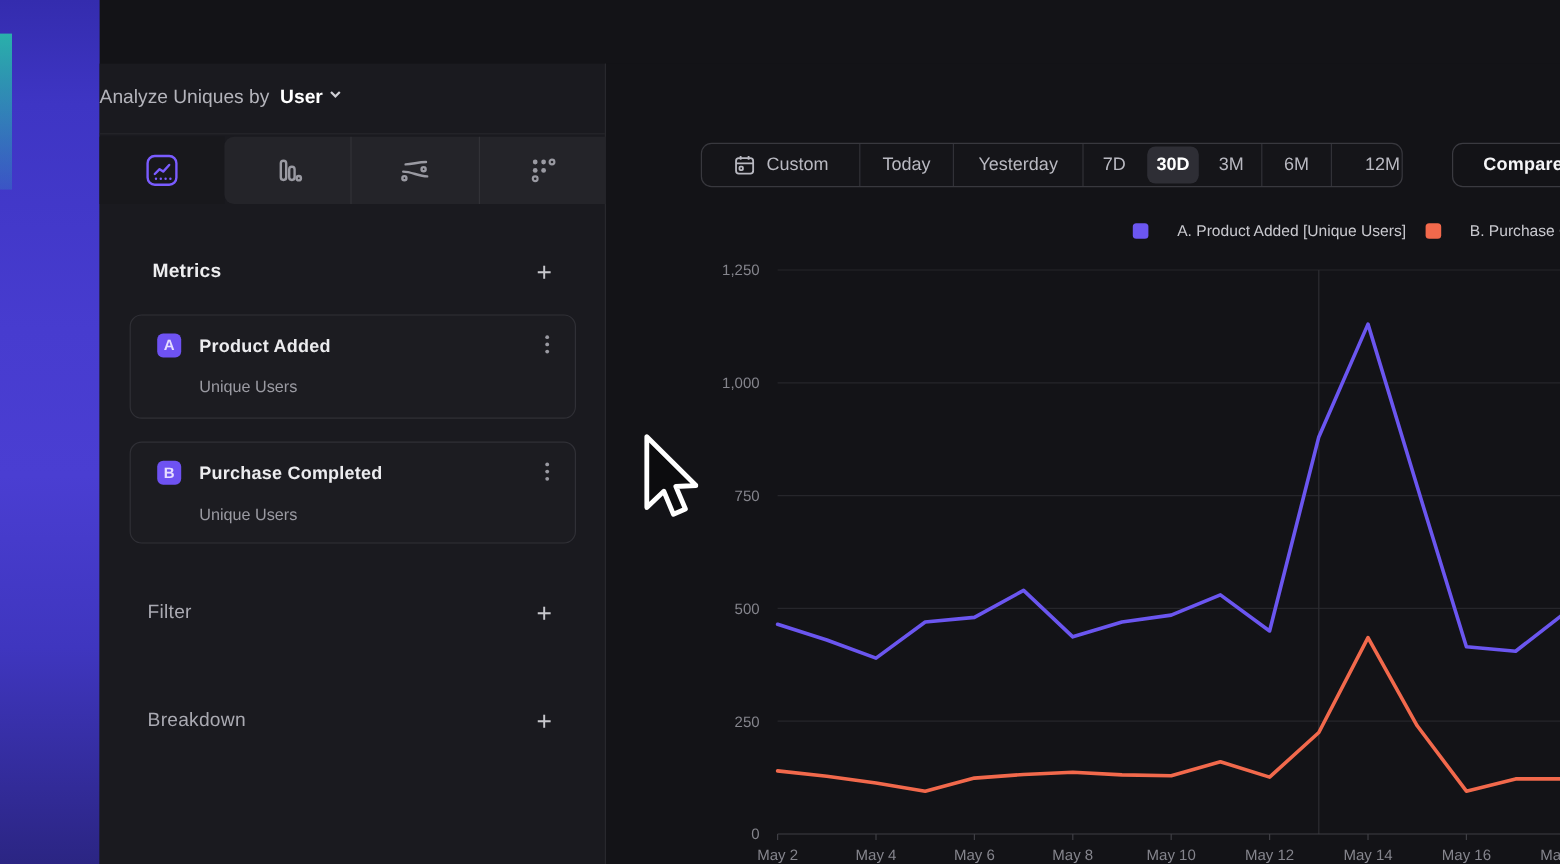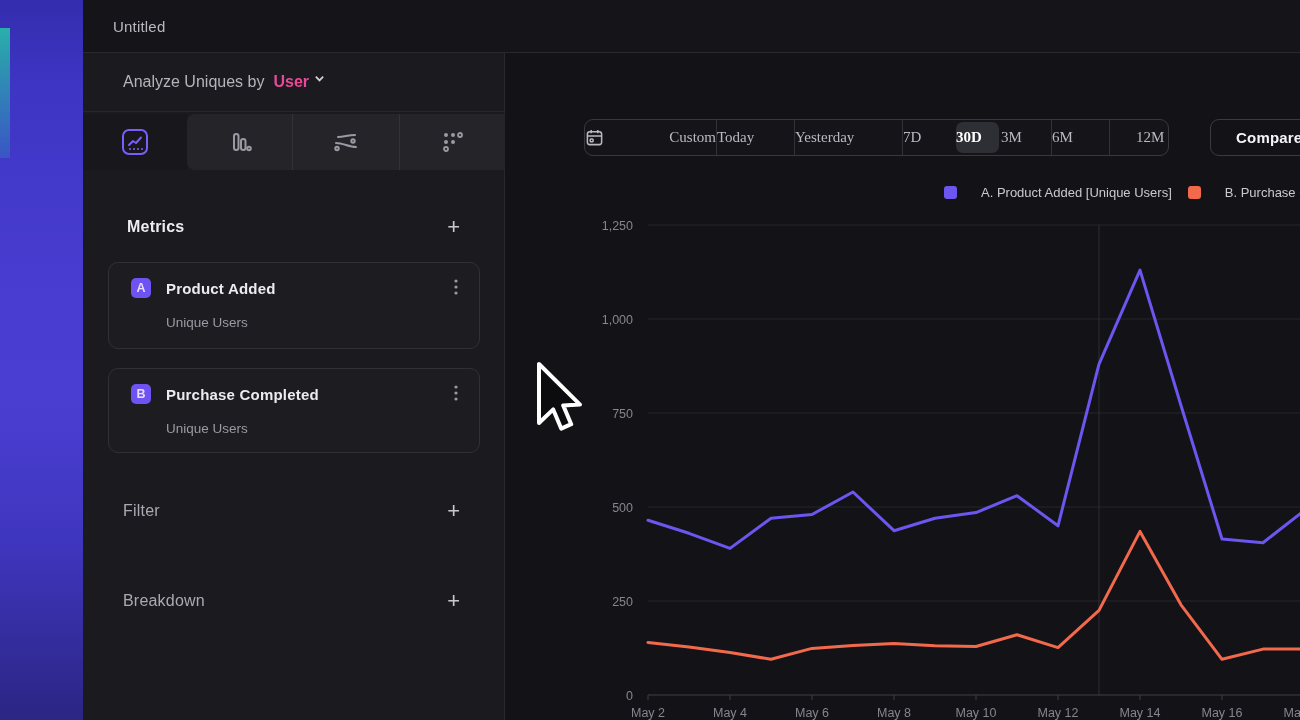--- a/index.html
+++ b/index.html
@@ -15,23 +15,23 @@
 
   
   .topbar { position:absolute; left:83px; top:0; width:1217px; height:53px; background:#151519;
     border-bottom:1px solid #28282d; display:flex; align-items:center; }
   .topbar .title { margin-left:30px; color:#b8b8bf; font-size:15px; letter-spacing:.2px; }
 
   
   .sidebar { position:absolute; left:83px; top:53px; width:422px; height:667px; background:#1a1a1f;
     border-right:1px solid #28282d; }
   .sb-header { position:absolute; left:0; top:0; width:100%; height:59px; border-bottom:1px solid #26262b;
-    display:flex; align-items:center; padding-left:40px; }
+    display:flex; align-items:center; }
   .an-label { color:#b4b4bb; font-size:16px; }
-  .an-value { background:none; border:none; color:#ec4899; font-size:16px; font-weight:700;
+  .an-value { background:none; border:none; color:#ffffff; font-size:16px; font-weight:700;
     font-family:inherit; margin-left:9px; display:flex; gap:5px; cursor:pointer; }
   .chev { width:11px; height:11px; stroke:#cfcfd4; stroke-width:2; fill:none; }
 
   .tab-strip { position:absolute; left:0; top:61px; width:100%; height:56px; }
   .tab-active { position:absolute; left:0; top:0; width:104px; height:56px; background:#18181c;
     border:none; display:flex; align-items:center; justify-content:center; cursor:pointer; }
   .tab-group { position:absolute; left:104px; top:0; width:318px; height:56px; background:#242429;
     border-radius:8px 0 0 8px; display:flex; }
   .tab-btn { flex:1; background:none; border:none; display:flex; align-items:center; justify-content:center; cursor:pointer; }
   .tab-btn + .tab-btn { border-left:1px solid #323237; }
@@ -50,22 +50,22 @@
     color:#e6ddff; font-size:12.5px; font-weight:700; }
   .card-title { margin-left:15px; color:#ececef; font-size:15px; font-weight:700; letter-spacing:.2px; flex:1; }
   .kebab-btn { background:none; border:none; cursor:pointer; padding:2px; }
   .card-sub { position:absolute; left:57px; top:52px; color:#9a9aa2; font-size:13.5px; }
 
   
   .chart-panel { position:absolute; left:505px; top:53px; width:795px; height:667px; background:#131317; overflow:hidden; }
 
   .range-bar { position:absolute; left:79px; top:66px; height:37px; display:flex; border:1px solid #38383e;
     border-radius:9px; background:rgba(255,255,255,0.01); }
-  .rng { background:none; border:none; color:#b9b9c1; font-size:15px; font-family:Liberation Serif, serif; cursor:pointer;
-    display:flex; align-items:center; justify-content:space-between; gap:9px; }
+  .rng { background:none; border:none; color:#b9b9c1; font-size:15px; font-family:Liberation Sans, sans-serif; cursor:pointer;
+    display:flex; align-items:center; justify-content:center; gap:9px; }
   .rng + .rng { border-left:1px solid #313137; }
   .rng.active { background:#2e2e35; color:#ffffff; font-weight:700; border-radius:7px; margin:2px; border-left:none; }
   .rng.active + .rng { border-left:none; }
   .cal { width:19px; height:19px; stroke:#b9b9c1; stroke-width:1.6; fill:none; }
 
   .compare-btn { position:absolute; left:705px; top:66px; width:130px; height:37px; border:1px solid #3a3a40;
     border-radius:9px; background:none; color:#f5f5f7; font-size:15px; font-weight:700; font-family:inherit;
     cursor:pointer; text-align:left; padding-left:25px; letter-spacing:.2px; }
 
   .legend { position:absolute; left:439px; top:132px; display:flex; gap:16px; white-space:nowrap; }
@@ -85,23 +85,20 @@
 </style>
 </head>
 <body>
 
 <div class="stage">
 
   <div class="side-strip">
     <div class="teal-sliver"></div>
   </div>
 
-  <div class="topbar">
-    <span class="title">Untitled</span>
-  </div>
 
   <div class="sidebar">
 
     <div class="sb-header">
       <span class="an-label">Analyze Uniques by</span>
       <button class="an-value">
         <span>User</span>
         <svg class="chev" viewBox="0 0 12 12">
             <path d="M2 4 L6 8 L10 4"></path>
           </svg>

